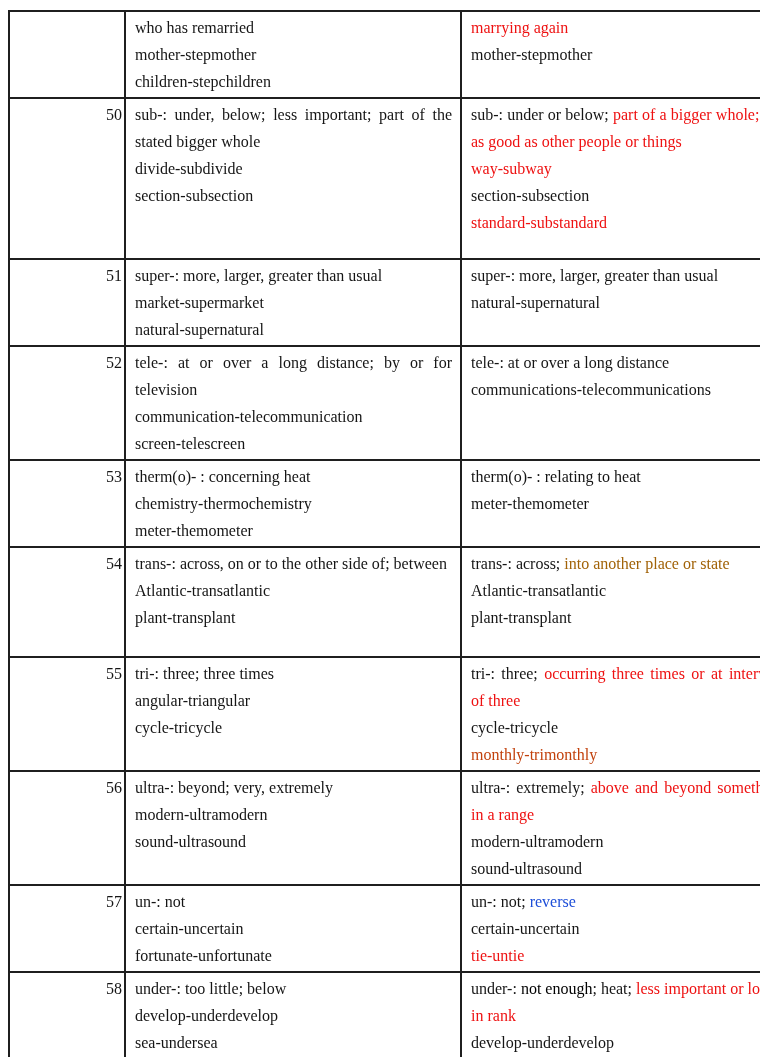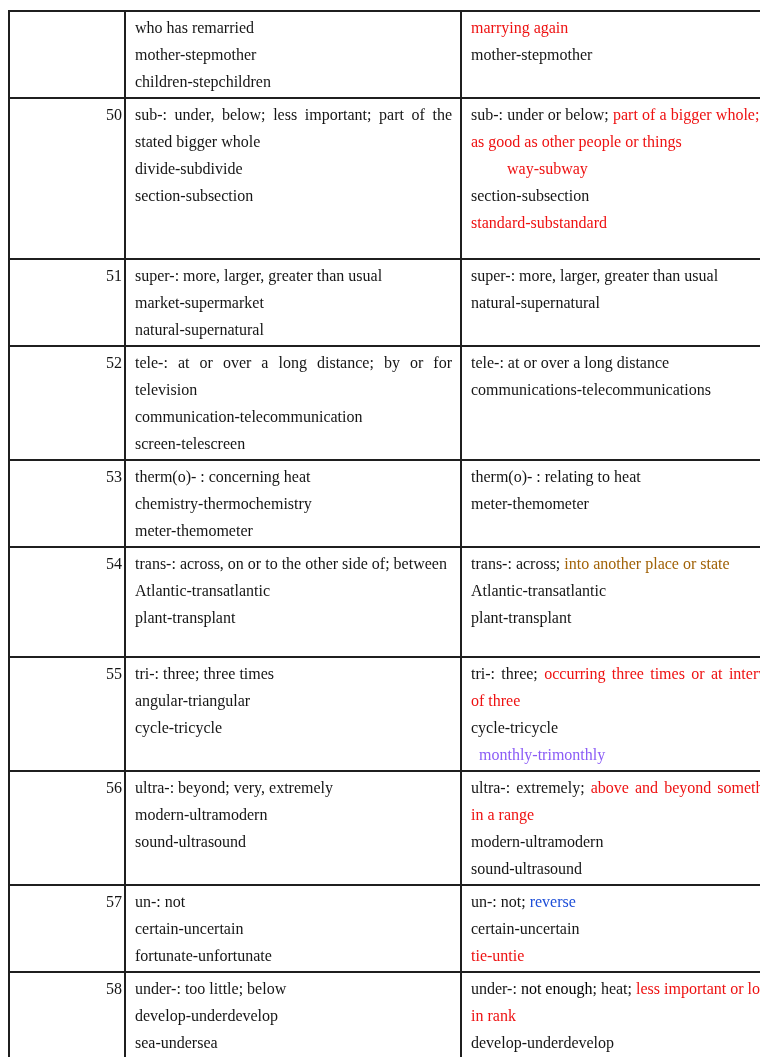--- a/index.html
+++ b/index.html
@@ -77,21 +77,21 @@
         </tr>
         <tr>
           <td class="num">50</td>
           <td class="cell left">
             <p class="line"><span class="seg">sub-: under, below; less important; part of the stated bigger whole</span></p>
             <p class="line"><span class="seg">divide-subdivide</span></p>
             <p class="line"><span class="seg">section-subsection</span></p>
           </td>
           <td class="cell right">
             <p class="line"><span class="seg">sub-: under or below; </span><span class="seg red" style="color: rgb(238, 17, 17);">part of a bigger whole; not as good as other people or things</span></p>
-            <p class="line"><span class="seg red" style="color: rgb(238, 17, 17); margin-left: 36px;">way-subway</span></p>
+            <p class="line"><span class="seg red" style="color: rgb(238, 17, 17);">way-subway</span></p>
             <p class="line"><span class="seg">section-subsection</span></p>
             <p class="line"><span class="seg red" style="color: rgb(238, 17, 17);">standard-substandard</span></p>
           </td>
         </tr>
         <tr>
           <td class="num">51</td>
           <td class="cell left">
             <p class="line"><span class="seg">super-: more, larger, greater than usual</span></p>
             <p class="line"><span class="seg">market-supermarket</span></p>
             <p class="line"><span class="seg">natural-supernatural</span></p>
@@ -141,21 +141,21 @@
         <tr>
           <td class="num">55</td>
           <td class="cell left">
             <p class="line"><span class="seg">tri-: three; three times</span></p>
             <p class="line"><span class="seg">angular-triangular</span></p>
             <p class="line"><span class="seg">cycle-tricycle</span></p>
           </td>
           <td class="cell right">
             <p class="line"><span class="seg">tri-: three; </span><span class="seg red" style="color: rgb(238, 17, 17);">occurring three times or at intervals of three</span></p>
             <p class="line"><span class="seg">cycle-tricycle</span></p>
-            <p class="line"><span class="seg red" style="color: #8b5cf6; margin-left: 8px;">monthly-trimonthly</span></p>
+            <p class="line"><span class="seg red" style="color: #c2410c;">monthly-trimonthly</span></p>
           </td>
         </tr>
         <tr>
           <td class="num">56</td>
           <td class="cell left">
             <p class="line"><span class="seg">ultra-: beyond; very, extremely</span></p>
             <p class="line"><span class="seg">modern-ultramodern</span></p>
             <p class="line"><span class="seg">sound-ultrasound</span></p>
           </td>
           <td class="cell right">

